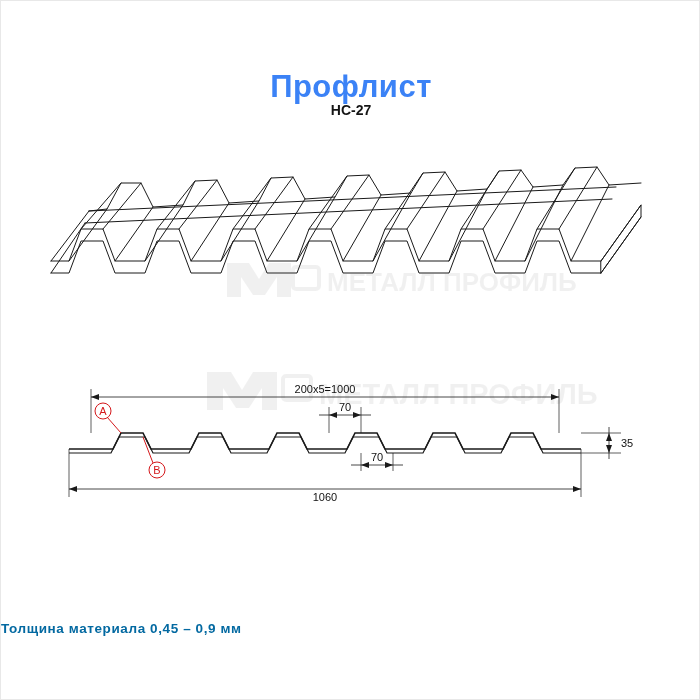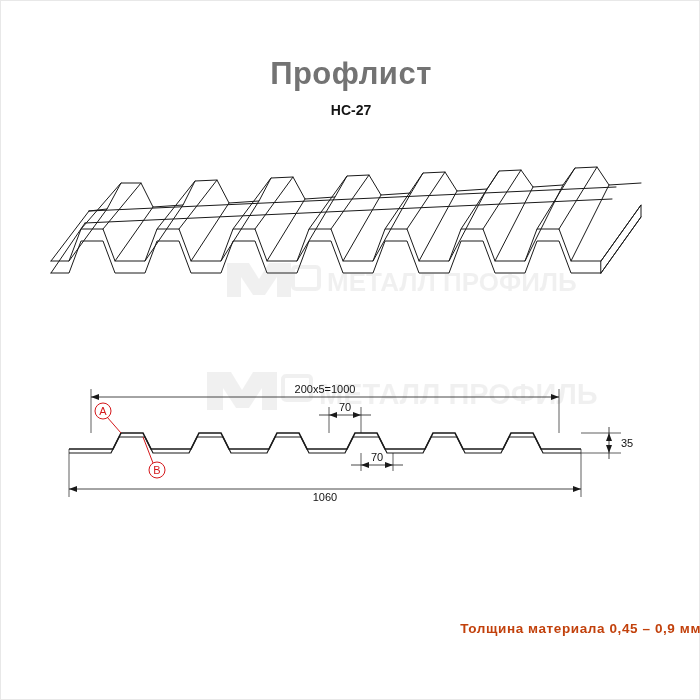--- a/index.html
+++ b/index.html
@@ -16,49 +16,49 @@
     position: relative;
   }
   .page {
     position: absolute;
     inset: 0;
     border: 1px solid #e8e8e8;
     box-sizing: border-box;
   }
   .title {
     position: absolute;
-    top: 55px;
+    top: 68px;
     left: 0;
     width: 700px;
     text-align: center;
     font-size: 31px;
     font-weight: bold;
     letter-spacing: 0.5px;
-    color: #737373;
+    color: #3b82f6;
   }
   .subtitle {
     position: absolute;
     top: 101px;
     left: 0;
     width: 700px;
     text-align: center;
     font-size: 14px;
     font-weight: bold;
     color: #141414;
   }
   .footnote {
     position: absolute;
     top: 620px;
     left: 0;
     width: 700px;
-    text-align: right;
+    text-align: left;
     font-size: 13.5px;
     font-weight: bold;
     letter-spacing: 0.6px;
-    color: #c2410c;
+    color: #0369a1;
   }
   .iso-wrap {
     position: absolute;
     top: 150px;
     left: 40px;
     width: 620px;
     height: 180px;
   }
   .section-wrap {
     position: absolute;

